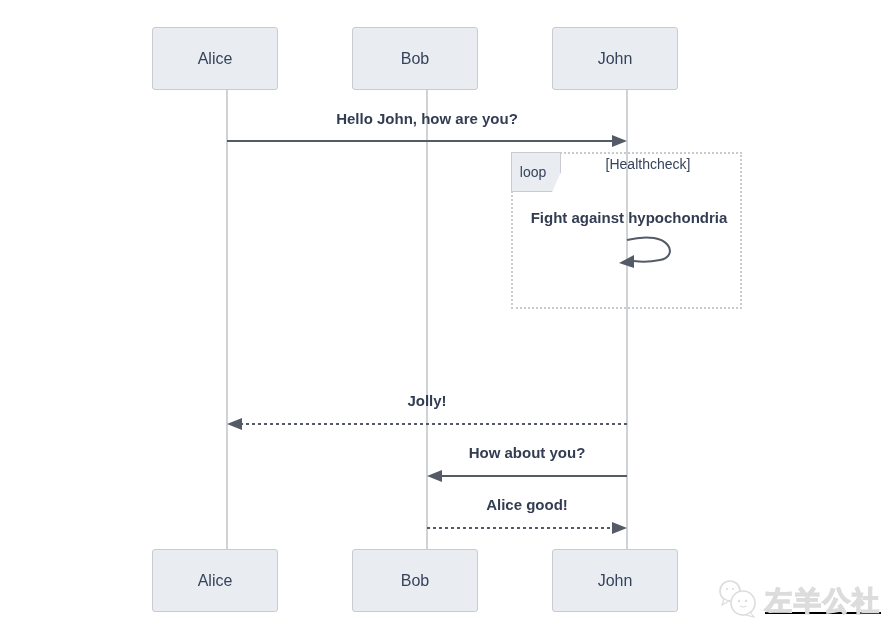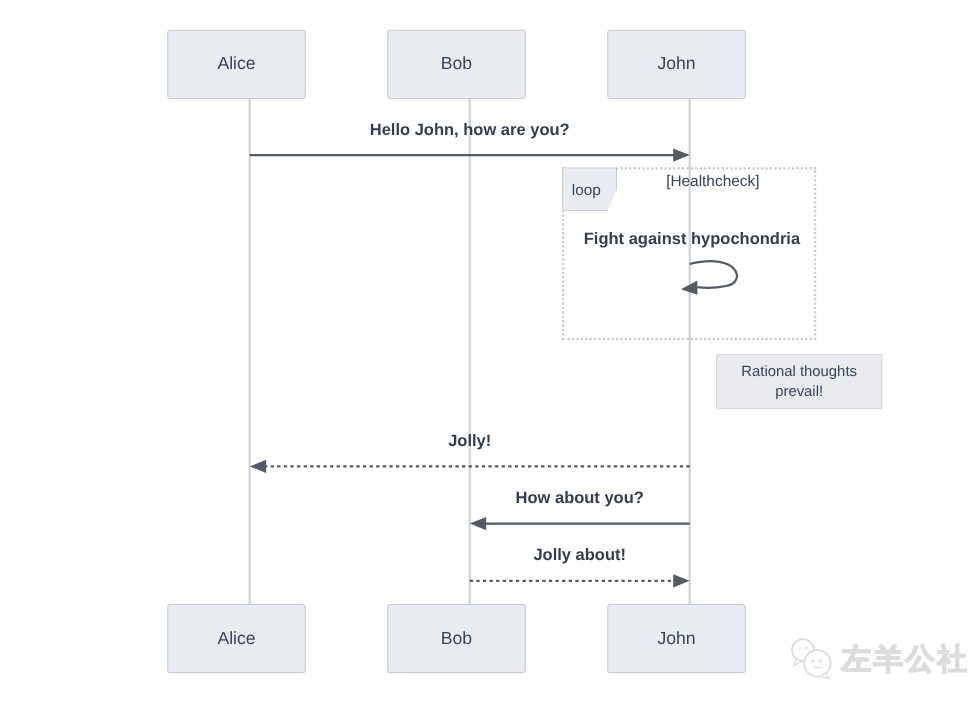--- a/index.html
+++ b/index.html
@@ -66,22 +66,23 @@
     border:1px solid #d6d9dd;
     box-sizing:border-box;
     display:flex;flex-direction:column;align-items:center;justify-content:center;
     font-size:13.5px;line-height:1.35;color:#36435c;
     text-align:center;
   }
   .note span{display:block;}
   .watermark{
     position:absolute;
     left:716px;top:579px;
-    display:flex;align-items:center;gap:5px;
+    display:flex;align-items:flex-end;gap:5px;
     user-select:none;
+    text-decoration:underline;
   }
   .wm-text{
     font-size:27px;
     font-weight:bold;
     letter-spacing:2px;
     color:#fbfbfb;
     -webkit-text-stroke:1.2px #dcdcdc;
     text-shadow:0 0 1px #e2e2e2;
     white-space:nowrap;
   }
@@ -132,26 +133,22 @@
   <div class="actor" style="left:552px;top:27px;">John</div>
 
   <div class="actor" style="left:152px;top:549px;">Alice</div>
   <div class="actor" style="left:352px;top:549px;">Bob</div>
   <div class="actor" style="left:552px;top:549px;">John</div>
 
   <div class="msg" style="left:629px;top:209px;">Fight against hypochondria</div>
   <div class="msg" style="left:427px;top:110px;">Hello John, how are you?</div>
   <div class="msg" style="left:427px;top:392px;">Jolly!</div>
   <div class="msg" style="left:527px;top:444px;">How about you?</div>
-  <div class="msg" style="left:527px;top:496px;">Jolly about!</div>
+  <div class="msg" style="left:527px;top:496px;">Alice good!</div>
 
-  <div class="note">
-    <span>Rational thoughts</span>
-    <span>prevail!</span>
-  </div>
 
   <div class="watermark">
     <svg width="44" height="40" viewBox="0 0 44 40">
       <circle cx="14" cy="12" r="10" fill="#ffffff" stroke="#dcdcdc" stroke-width="1.6"></circle>
       <path d="M8,20 L6,26 L13,22 Z" fill="#ffffff" stroke="#dcdcdc" stroke-width="1.2"></path>
       <circle cx="11" cy="10" r="1.1" fill="#dcdcdc"></circle>
       <circle cx="17" cy="10" r="1.1" fill="#dcdcdc"></circle>
       <circle cx="27" cy="24" r="12" fill="#ffffff" stroke="#dcdcdc" stroke-width="1.6"></circle>
       <path d="M34,33 L38,38 L30,36 Z" fill="#ffffff" stroke="#dcdcdc" stroke-width="1.2"></path>
       <circle cx="23" cy="22" r="1.2" fill="#dcdcdc"></circle>

